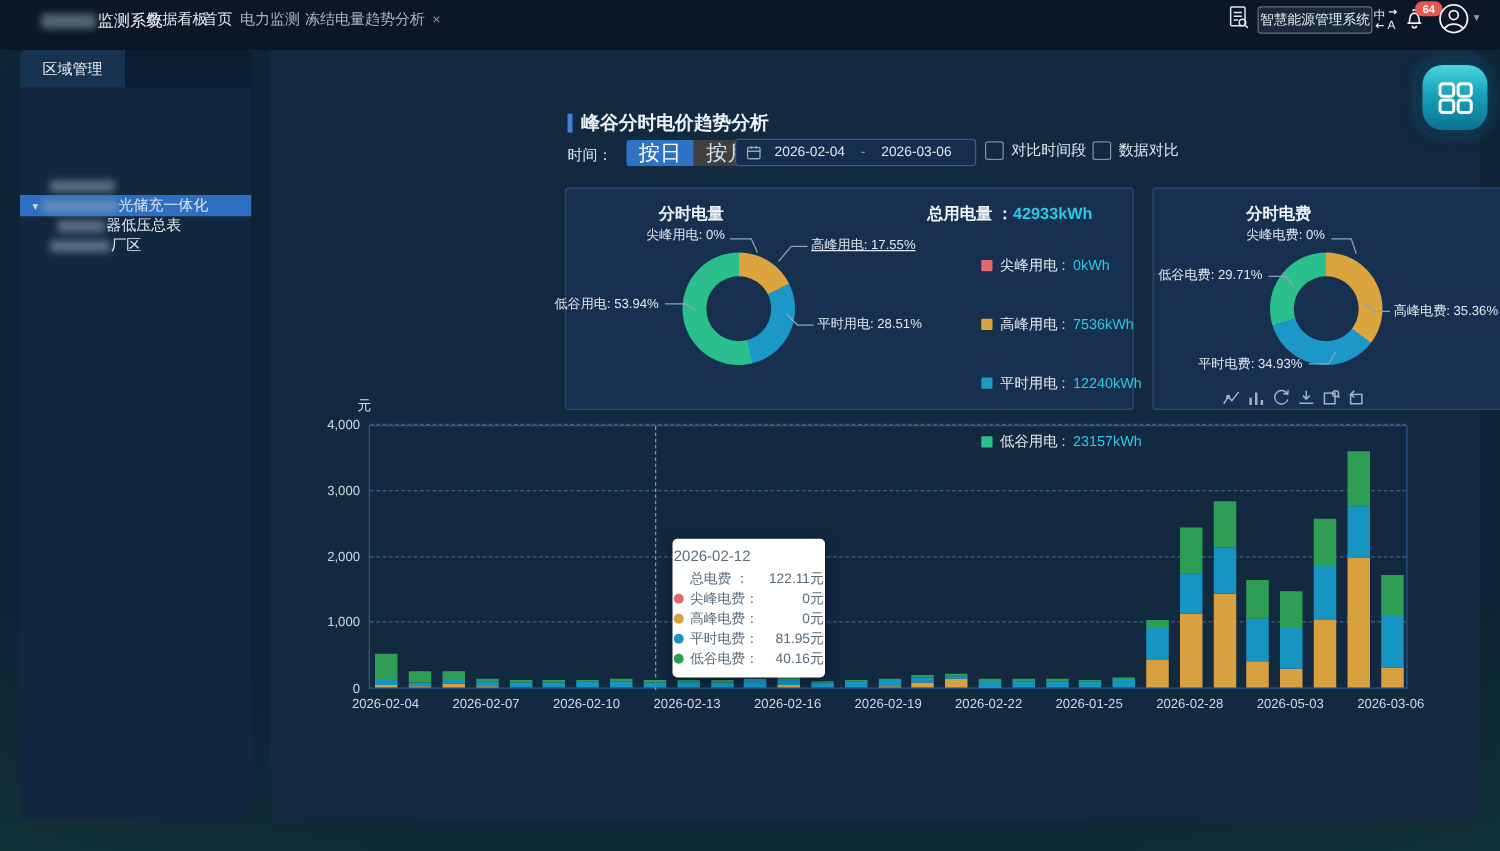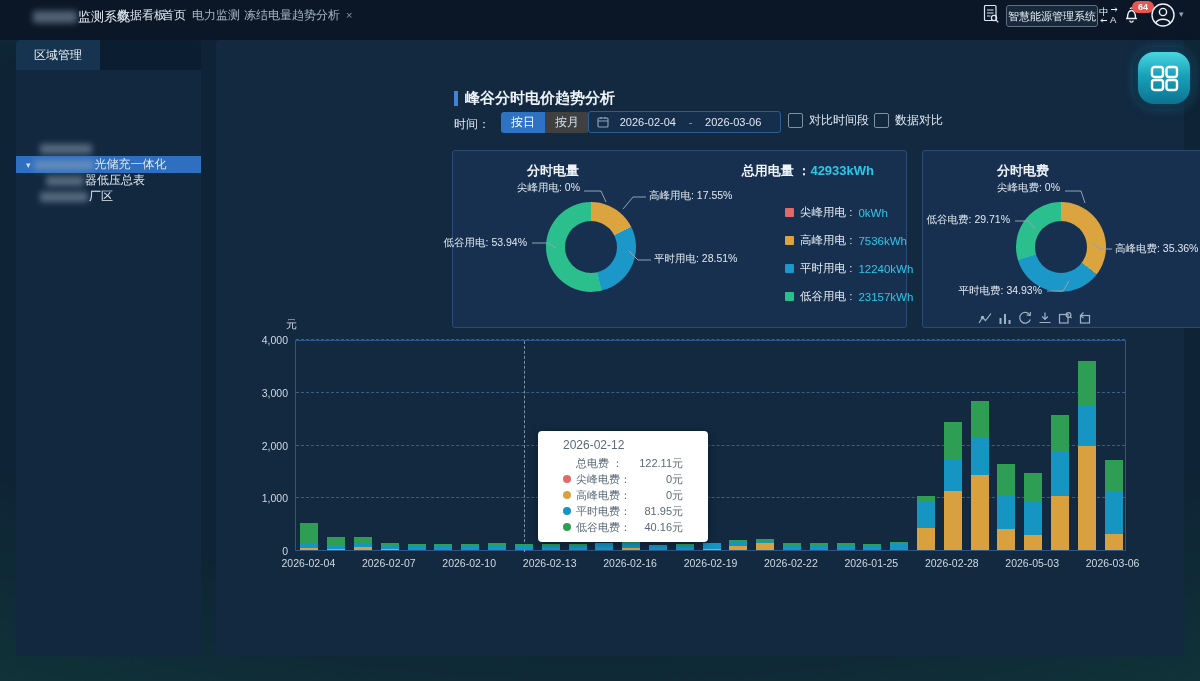--- a/index.html
+++ b/index.html
@@ -33,21 +33,21 @@
   #tree{position:absolute;left:0;top:76px;width:185px;}
   .trow{position:absolute;left:0;width:185px;height:17px;line-height:17px;font-size:12px;color:#dfe8f0;white-space:nowrap;}
   .trow.sel{background:#2e6fc0;}
   .trow .blur{height:10px;vertical-align:middle;margin-right:1px;}
   .trow .caret{font-size:9px;color:#cfdcea;margin-right:3px;}
   
   #main{position:absolute;left:216px;top:40px;width:968px;height:616px;background:#122940;border-radius:4px;}
   #ptitle-bar{position:absolute;left:238px;top:51px;width:4px;height:15px;background:#3f82d6;}
   #ptitle{position:absolute;left:249px;top:49px;font-size:15px;font-weight:bold;color:#eef3f8;}
   #time-label{position:absolute;left:238px;top:76px;font-size:12px;color:#dfe8f0;}
-  #seg{position:absolute;left:285px;top:72px;height:21px;display:flex;border-radius:3px;overflow:hidden;font-size:12px;}
+  #seg{position:absolute;left:285px;top:72px;height:21px;display:flex;border-radius:3px;overflow:hidden;font-size:17px;}
   #seg .segbtn{padding:0 10px;line-height:21px;}
   #seg-day{background:#2e72c4;color:#fff;}
   #seg-month{background:#404040;color:#cfe0ef;}
   #daterange{position:absolute;left:372px;top:71px;width:193px;height:22px;border:1px solid #2b5f93;border-radius:3px;
     background:#152e4c;display:flex;align-items:center;box-sizing:border-box;padding:0 8px;gap:0;}
   #daterange .dt{color:#dfe8f0;font-size:11px;flex:1;text-align:center;}
   #daterange .sep{color:#8fa2b4;font-size:11px;padding:0 2px;}
   .chk{position:absolute;top:72px;display:flex;align-items:center;gap:6px;font-size:12px;color:#dfe8f0;}
   .chk .box{width:13px;height:13px;border:1px solid #7e90a2;border-radius:2px;background:transparent;}
   #chk1{left:572px;} #chk2{left:658px;}
@@ -59,41 +59,41 @@
   .donut-card{position:absolute;top:110px;width:455px;height:178px;background:#18304f;border:1px solid #2a4c74;
     border-radius:3px;box-sizing:border-box;}
   #card1{left:236px;} #card2{left:706px;}
   .card-title{position:absolute;left:74px;top:11px;font-size:13px;font-weight:bold;color:#eef3f8;}
   .card-total{position:absolute;right:32px;top:11px;font-size:13px;color:#eef3f8;font-weight:bold;}
   .card-total b{color:#2bc8e8;font-weight:bold;}
   .ring{position:absolute;left:93px;top:51px;width:90px;height:90px;border-radius:50%;}
   .hole{position:absolute;left:112px;top:70px;width:52px;height:52px;border-radius:50%;background:#18304f;}
   .callout{position:absolute;font-size:10.5px;color:#dfe8f0;white-space:nowrap;}
   .callout-lines{position:absolute;left:0;top:0;pointer-events:none;}
-  .donut-legend{position:absolute;left:332px;top:54px;display:flex;flex-direction:column;gap:13px;}
+  .donut-legend{position:absolute;left:332px;top:54px;display:flex;flex-direction:column;gap:32px;}
   .leg-row{display:flex;align-items:center;gap:6px;font-size:11.5px;white-space:nowrap;}
   .leg-row .sq{width:9px;height:9px;border-radius:1px;}
   .leg-row .lname{color:#e3eaf1;}
   .leg-row .lval{color:#2bc8e8;}
   
   #bar-legend{position:absolute;left:264px;top:301px;display:flex;gap:17px;}
   .bleg{display:flex;align-items:center;gap:6px;font-size:11px;color:#e3eaf1;}
   .bleg .dot{width:10px;height:10px;border-radius:50%;}
   #unit{position:absolute;left:286px;top:317px;font-size:11px;color:#cfd9e2;}
   #toolbar{position:absolute;left:978px;top:311px;display:flex;gap:6px;color:#9fb1c2;}
   #toolbar svg{display:block;}
   #plot{position:absolute;left:295px;top:340px;width:831px;height:211px;border:1px solid #2a578c;box-sizing:border-box;}
   .gridline{position:absolute;left:0;width:100%;border-top:1px dashed rgba(90,140,190,.55);height:0;}
   .bar-seg{position:absolute;}
   #crosshair{position:absolute;top:0;height:211px;border-left:1px dashed rgba(215,232,244,.55);}
   .ylab{position:absolute;width:50px;text-align:right;font-size:10.5px;color:#cfd9e2;}
   .xlab{position:absolute;top:557px;width:84px;text-align:center;font-size:10.5px;color:#cfd9e2;}
   
   #tooltip{position:absolute;left:538px;top:431px;width:120px;background:#fff;border-radius:4px;
-    box-shadow:0 2px 10px rgba(0,0,0,.35);padding:7px 25px;z-index:5;}
+    box-shadow:0 2px 10px rgba(0,0,0,.35);padding:7px 1px;z-index:5;}
   #tt-title{font-size:12px;color:#5a6a78;margin-bottom:3px;}
   .tt-row{display:flex;align-items:center;font-size:11px;color:#5a6a78;line-height:16px;}
   .tt-row .tdot{width:8px;height:8px;border-radius:50%;margin-right:5px;flex:none;}
   .tt-row .tn{white-space:nowrap;}
   .tt-row .tv{margin-left:auto;white-space:nowrap;}
   .tt-total{padding-left:13px;}
 </style>
 </head>
 <body>
 
@@ -207,21 +207,21 @@
             <span class="lname">平时用电 :</span>
             <span class="lval">12240kWh</span>
           </div>
           <div class="leg-row">
             <span class="sq" style="background:#2cbf8e"></span>
             <span class="lname">低谷用电 :</span>
             <span class="lval">23157kWh</span>
           </div>
         </div>
     <div class="callout" style="right: 326px; top: 30px;">尖峰用电: 0%</div>
-        <div class="callout" style="left: 196px; top: 38px;">高峰用电: 17.55%</div>
+        <div class="callout" style="left: 196px; top: 38px; text-decoration: underline;">高峰用电: 17.55%</div>
         <div class="callout" style="left: 201px; top: 101px;">平时用电: 28.51%</div>
         <div class="callout" style="right: 379px; top: 85px;">低谷用电: 53.94%</div>
       </section>
 
     <section class="donut-card" id="card2">
       <div class="card-title">分时电费</div>
 
       <div class="ring" style="background: conic-gradient(rgb(224, 106, 106) 0%, rgb(224, 106, 106) 0%, rgb(219, 164, 62) 0%, rgb(219, 164, 62) 35.36%, rgb(27, 152, 200) 35.36%, rgb(27, 152, 200) 70.29%, rgb(44, 191, 142) 70.29%, rgb(44, 191, 142) 100%);"></div>
       <div class="hole"></div>
       <svg class="callout-lines" width="455" height="178">

